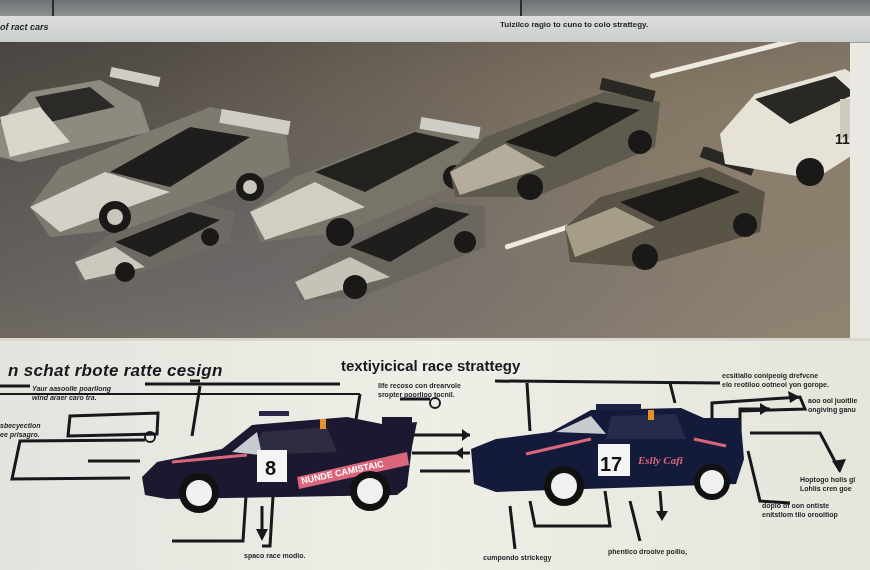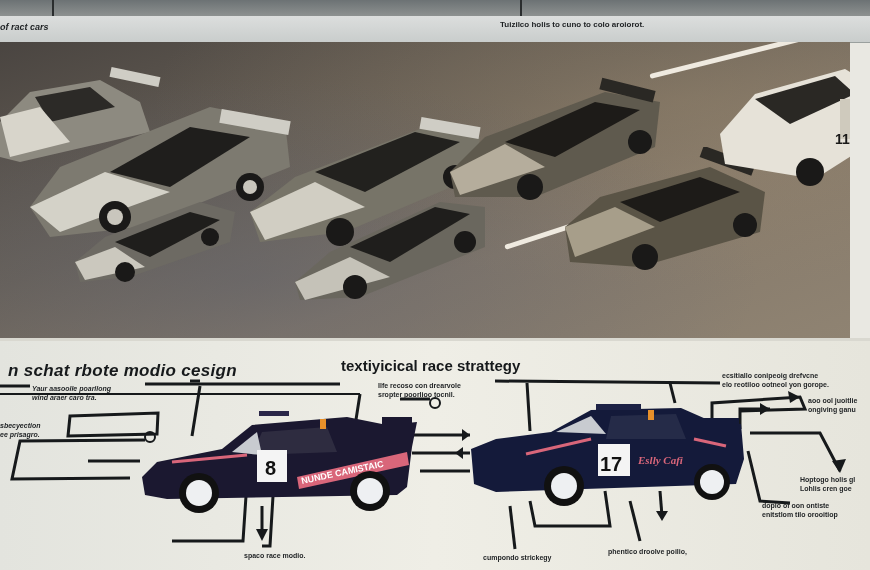--- a/index.html
+++ b/index.html
@@ -25,21 +25,21 @@
 </head>
 <body>
 
 <div class="top-strip">
   <div class="pole" style="left:52px;"></div>
   <div class="pole" style="left:520px;"></div>
 </div>
 
 <div class="caption-bar">
   <span class="caption-left">of ract cars</span>
-  <span class="caption-right">Tuizilco holis to cuno to colo aroiorot.</span>
+  <span class="caption-right">Tuizilco ragio to cuno to colo strattegy.</span>
 </div>
 
 <div class="photo">
   <div class="gravel"></div>
   <div class="lane-line" style="left:650px; top:32px; width:170px; transform: rotate(-14deg);"></div>
   <div class="lane-line" style="left:505px; top:203px; width:70px; transform: rotate(-18deg);"></div>
 
   <svg class="gcar" style="left:0; top:20px;" width="170" height="100">
     <path d="M0 60 L30 30 L100 18 L140 40 L150 70 L20 100 L0 95Z" fill="#8d8a80"></path>
     <path d="M35 35 L90 25 L115 45 L50 60Z" fill="#2c2a27"></path>
@@ -140,21 +140,21 @@
       <polygon points="770,68 760,62 760,74"></polygon>
       <polygon points="800,56 788,50 790,62"></polygon>
       <polygon points="840,132 832,120 846,118"></polygon>
       <polygon points="262,200 256,188 268,188"></polygon>
       <polygon points="662,180 656,170 668,170"></polygon>
     </g>
     <circle cx="150" cy="96" r="5" fill="none" stroke="#16191b" stroke-width="2"></circle>
     <circle cx="435" cy="62" r="5" fill="none" stroke="#16191b" stroke-width="2"></circle>
   </svg>
 
-  <span class="title-left">n schat  rbote modio cesign</span>
+  <span class="title-left">n schat  rbote ratte cesign</span>
   <span class="title-center">textiyicical race strattegy</span>
 
   <div class="note" style="left:32px; top:43px;">
     <div>Yaur aasoolle poarllong</div>
     <div style="padding-left:0;">wind araer caro tra.</div>
   </div>
   <div class="note" style="left:0; top:80px;">
     <div>sbecyection</div>
     <div>ee prisagro.</div>
   </div>

